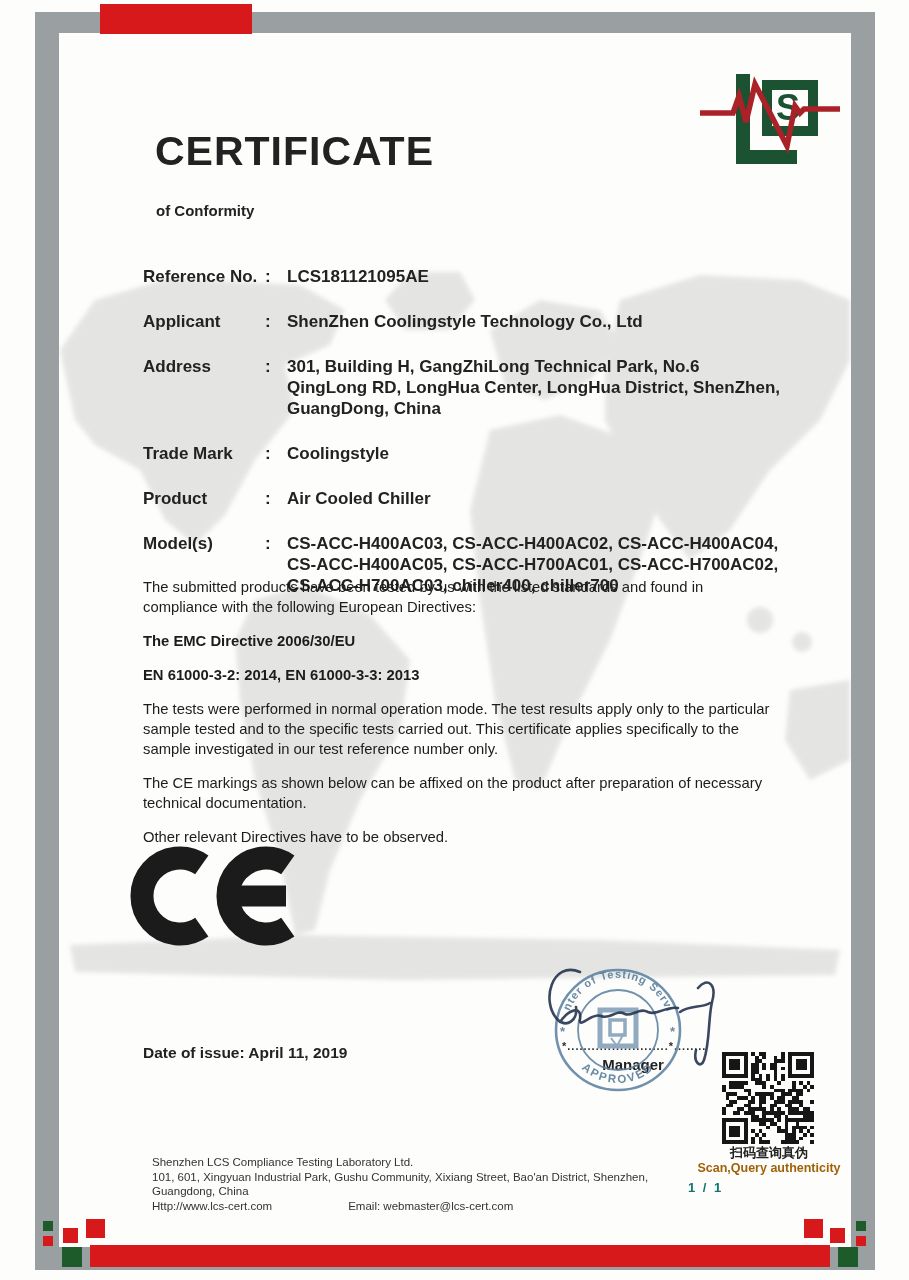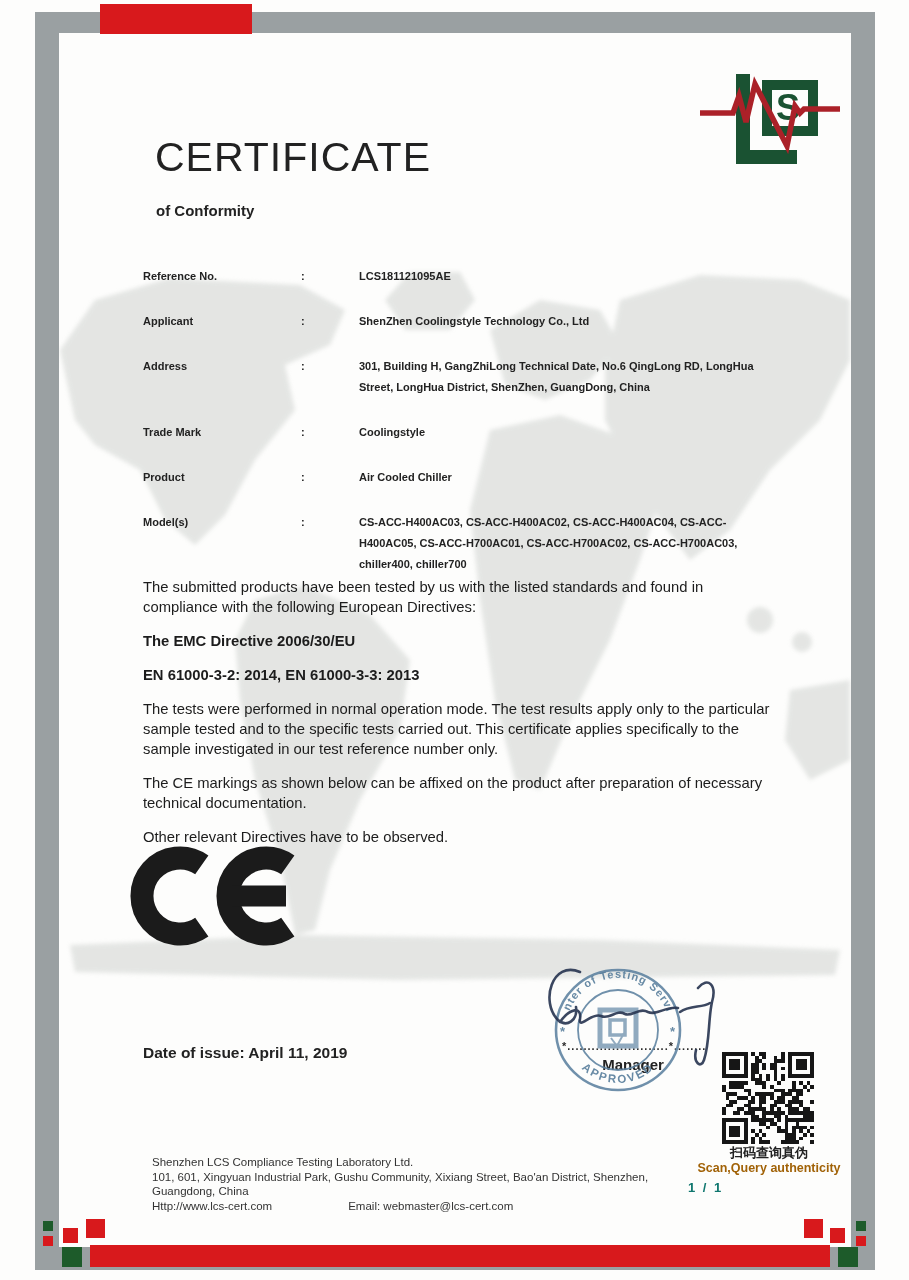--- a/index.html
+++ b/index.html
@@ -11,24 +11,24 @@
   
   .band{position:absolute;background:#9aa0a2;}
   .band.top{left:35px;top:12px;width:840px;height:21px;}
   .band.bottom{left:35px;top:1247px;width:840px;height:23px;}
   .band.left{left:35px;top:12px;width:24px;height:1258px;}
   .band.right{left:851px;top:12px;width:24px;height:1258px;}
   .deco{position:absolute;}
   
   .map{position:absolute;left:60px;top:240px;filter:blur(2px);opacity:.55;}
   
-  .title{position:absolute;left:155px;top:134px;font-size:41px;font-weight:normal;letter-spacing:1px;color:#222;}
+  .title{position:absolute;left:155px;top:128px;font-size:41px;font-weight:bold;letter-spacing:1px;color:#222;}
   .subtitle{position:absolute;left:156px;top:182px;font-size:15px;font-weight:bold;color:#222;margin-top:20px;}
   .fields{position:absolute;left:143px;top:266px;width:640px;}
-  .field-row{display:flex;margin-bottom:24px;font-size:11px;line-height:21px;font-weight:bold;color:#222;gap:36px;}
+  .field-row{display:flex;margin-bottom:24px;font-size:17px;line-height:21px;font-weight:bold;color:#222;}
   .field-row .lbl{width:122px;flex:0 0 122px;}
   .field-row .colon{width:22px;flex:0 0 22px;}
   .field-row .val{flex:1;max-width:555px;}
   .bodytext{position:absolute;left:143px;top:577px;width:632px;font-size:14.8px;line-height:20px;color:#1c1c1c;}
   .bodytext p{margin:0 0 14px 0;}
   .bodytext p.b{font-weight:bold;}
   .bodytext p.std{margin-bottom:0;font-weight:bold;}
   .bodytext p.std2{margin-bottom:14px;font-weight:bold;}
   .date-line{position:absolute;left:143px;top:1044px;font-size:15.5px;font-weight:bold;color:#222;}
   .footer{position:absolute;left:152px;top:1131px;font-size:11.5px;line-height:14.5px;color:#333;margin-top:24px;}
@@ -99,21 +99,21 @@
 
     <div class="field-row">
       <span class="lbl">Applicant</span>
       <span class="colon">:</span>
       <span class="val">ShenZhen Coolingstyle Technology Co., Ltd</span>
     </div>
 
     <div class="field-row">
       <span class="lbl">Address</span>
       <span class="colon">:</span>
-      <span class="val">301, Building H, GangZhiLong Technical Date, No.6 QingLong RD, LongHua Street, LongHua District, ShenZhen, GuangDong, China</span>
+      <span class="val">301, Building H, GangZhiLong Technical Park, No.6 QingLong RD, LongHua Center, LongHua District, ShenZhen, GuangDong, China</span>
     </div>
 
     <div class="field-row">
       <span class="lbl">Trade Mark</span>
       <span class="colon">:</span>
       <span class="val">Coolingstyle</span>
     </div>
 
     <div class="field-row">
       <span class="lbl">Product</span>

